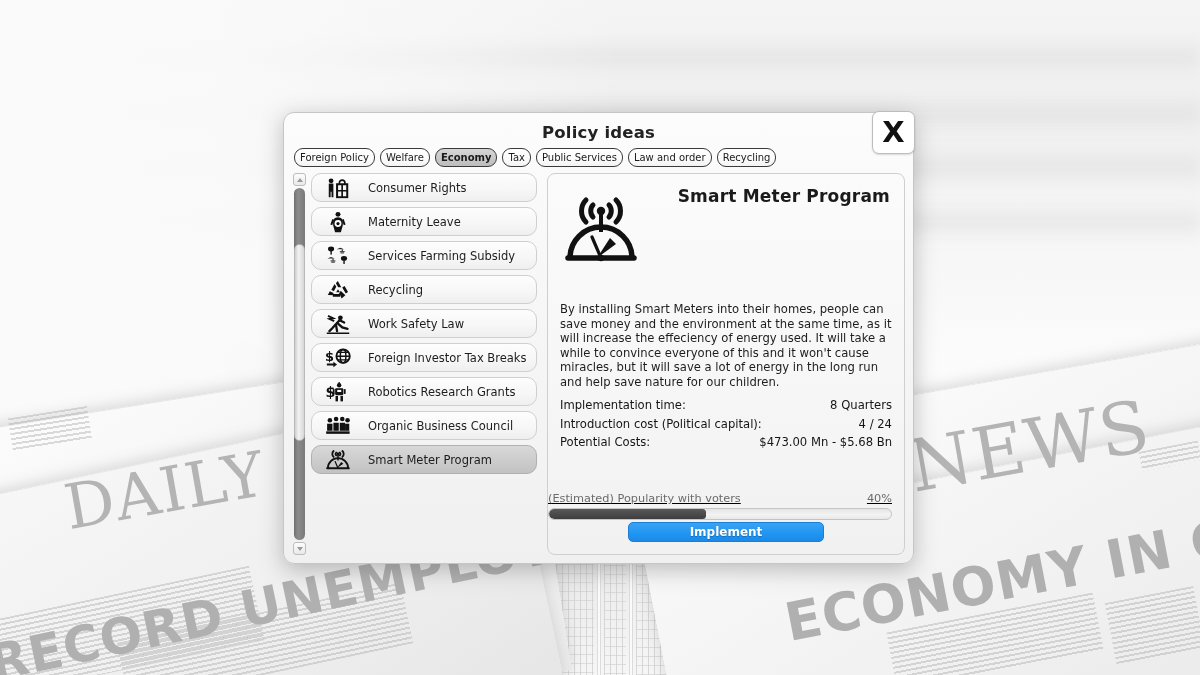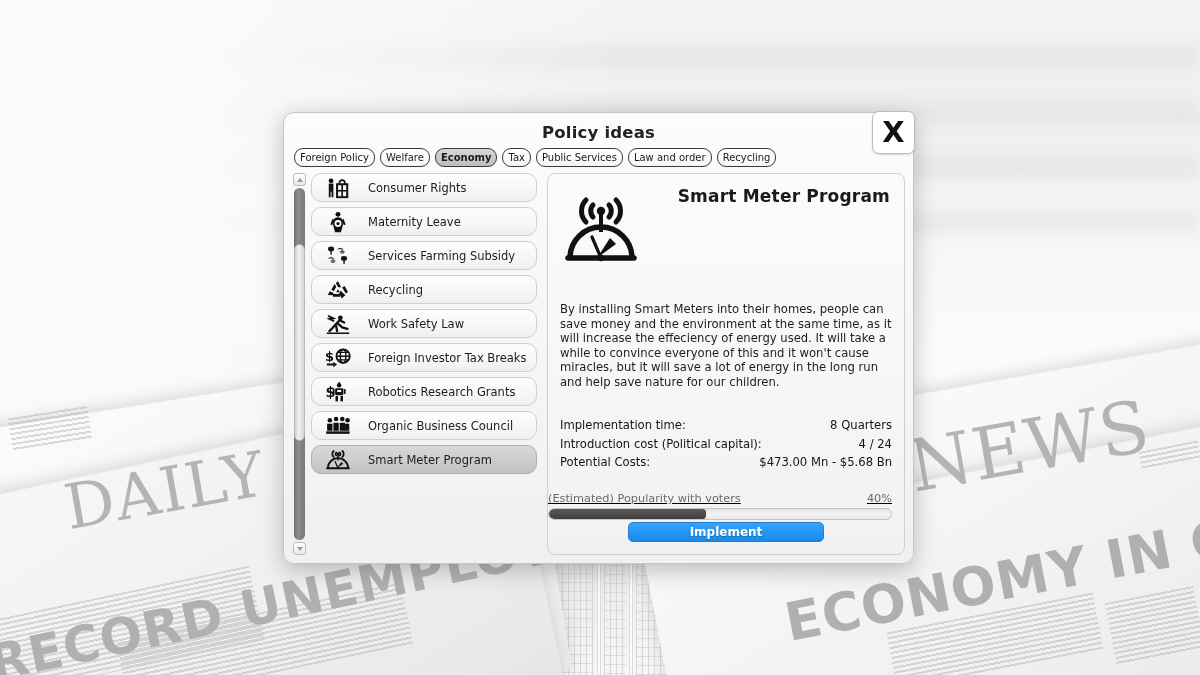--- a/index.html
+++ b/index.html
@@ -160,21 +160,21 @@
   }
   #detail-title {
     text-align:right; font-size:17px; font-weight:bold; color:#1a1a1a;
     margin:2px 2px 0 0; letter-spacing:.2px;
   }
   #detail-icon { position:absolute; left:16px; top:18px; width:74px; height:70px; }
   #detail-desc {
     position:absolute; left:12px; right:12px; top:104px;
     font-size:11.6px; line-height:14.6px; color:#1d1d1d;margin-top:24px;
   }
-  #stats { position:absolute; left:12px; right:12px; top:222px;margin-top:20px; }
+  #stats { position:absolute; left:12px; right:12px; top:222px; }
   .stat-row { display:flex; justify-content:space-between; font-size:11.6px; color:#151515; line-height:18.6px; }
   .stat-val { color:#151515; }
 
   #popularity {
     position:absolute; left:0; right:12px; top:318px;text-decoration:underline;
   }
   .pop-head { display:flex; justify-content:space-between; font-size:11.3px; color:#6b6b6b; margin-bottom:3px; }
   #pop-bar {
     height:12px; border-radius:7px; border:1px solid #c4c4c4;
     background:linear-gradient(180deg,#e4e4e4,#f3f3f3 55%,#e8e8e8); overflow:hidden; position:relative;

